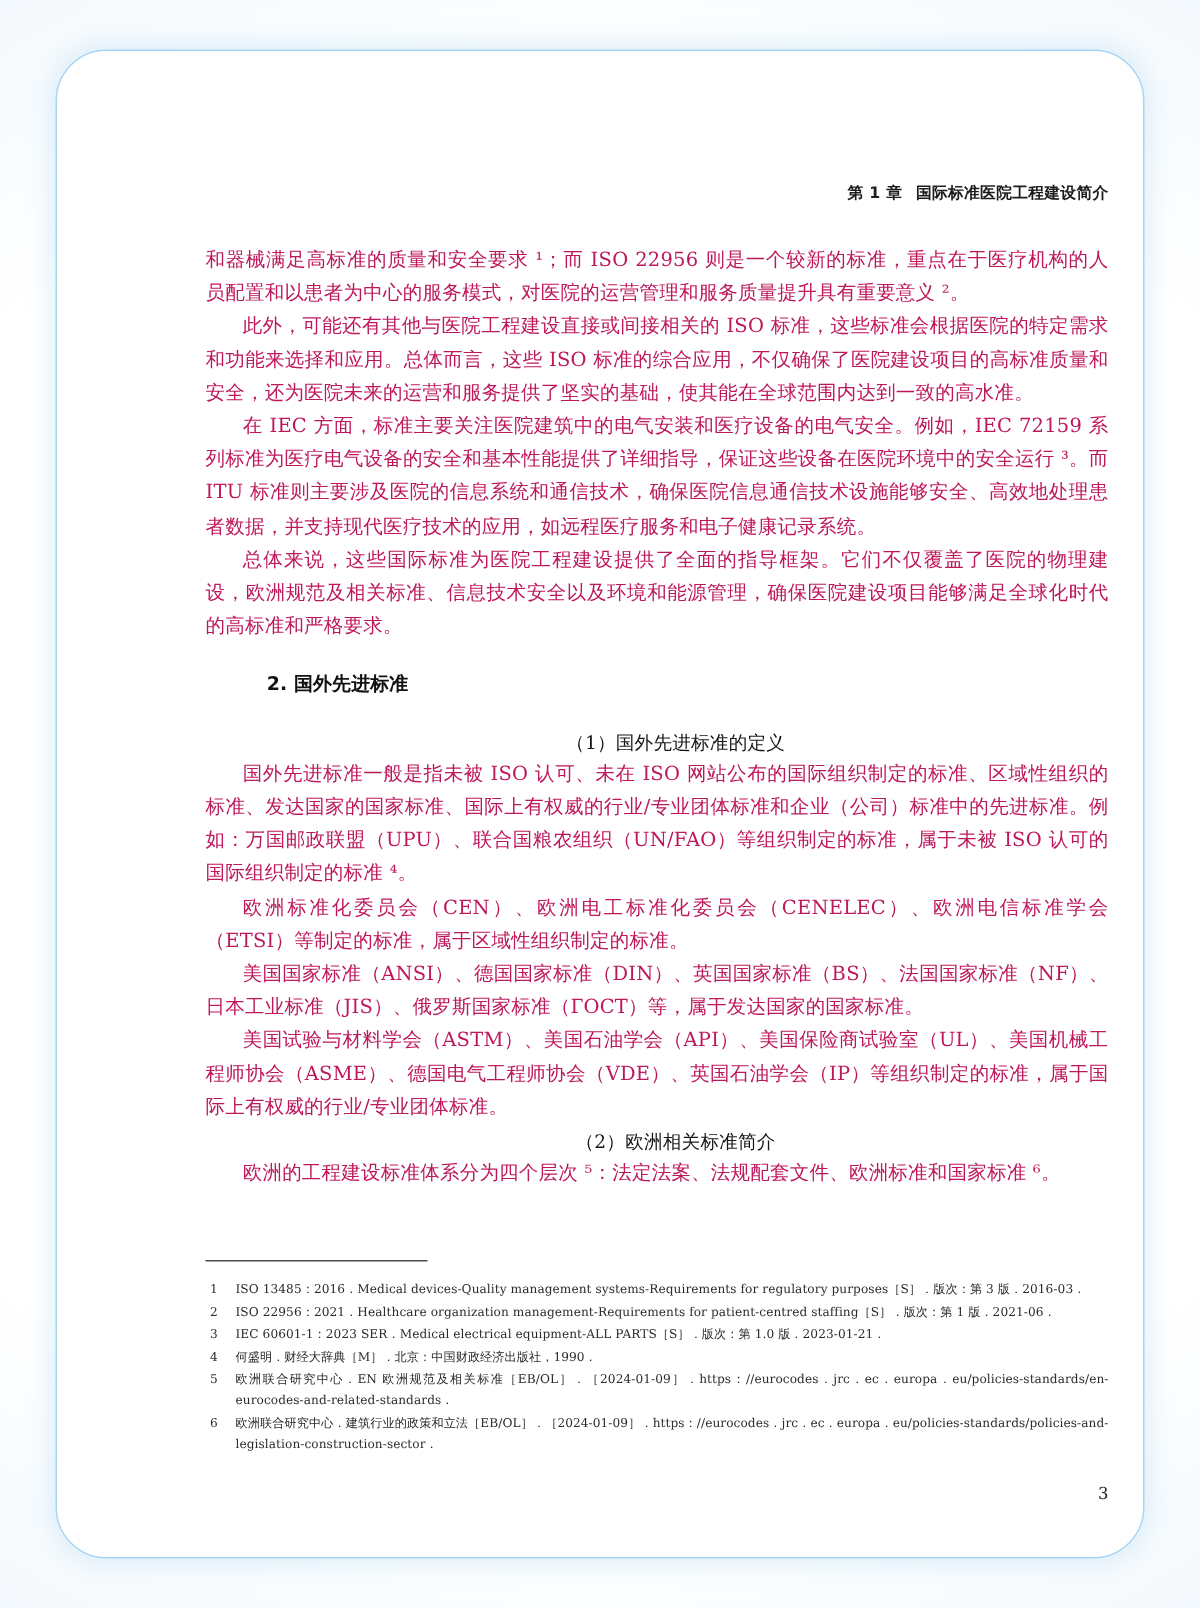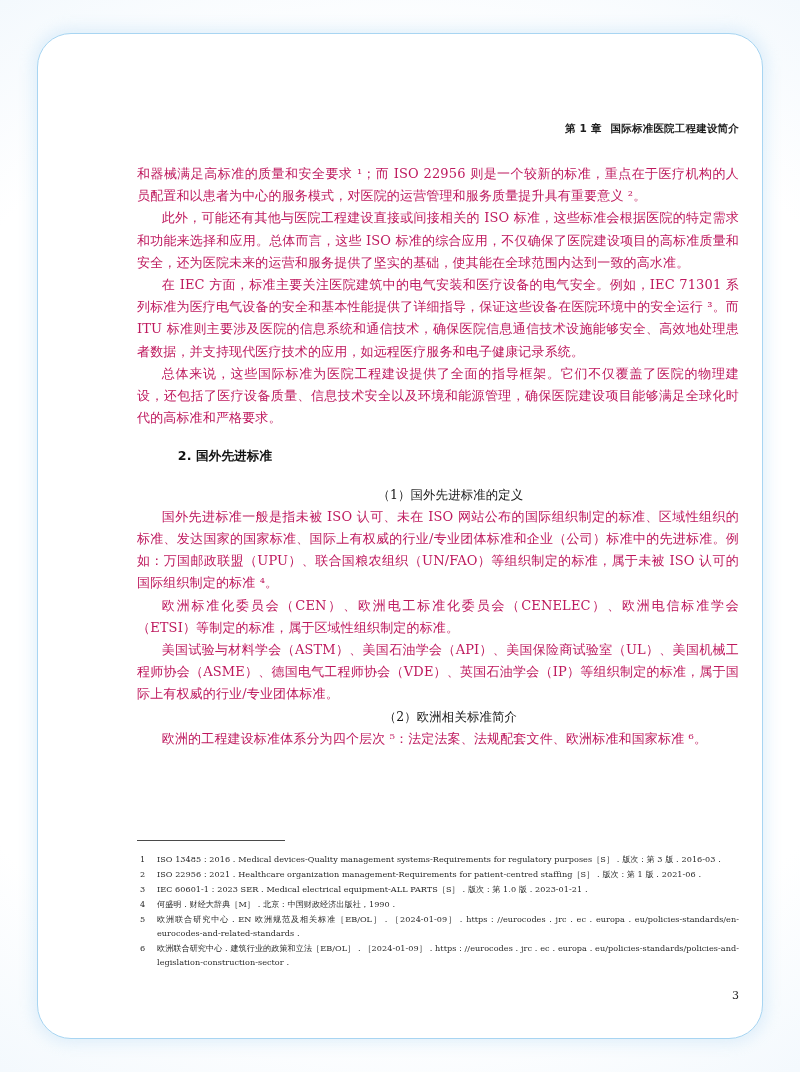--- a/index.html
+++ b/index.html
@@ -150,28 +150,29 @@
 
   <div id="page-content">
 
     <div id="running-head">
       <span class="chap-no">第 1 章</span><span>国际标准医院工程建设简介</span>
     </div>
 
     <div class="body-block">
       <p class="para">和器械满足高标准的质量和安全要求 ¹；而 ISO 22956 则是一个较新的标准，重点在于医疗机构的人员配置和以患者为中心的服务模式，对医院的运营管理和服务质量提升具有重要意义 ²。</p>
       <p class="para indent">此外，可能还有其他与医院工程建设直接或间接相关的 ISO 标准，这些标准会根据医院的特定需求和功能来选择和应用。总体而言，这些 ISO 标准的综合应用，不仅确保了医院建设项目的高标准质量和安全，还为医院未来的运营和服务提供了坚实的基础，使其能在全球范围内达到一致的高水准。</p>
-      <p class="para indent">在 IEC 方面，标准主要关注医院建筑中的电气安装和医疗设备的电气安全。例如，IEC 71301 系列标准为医疗电气设备的安全和基本性能提供了详细指导，保证这些设备在医院环境中的安全运行 ³。而 ITU 标准则主要涉及医院的信息系统和通信技术，确保医院信息通信技术设施能够安全、高效地处理患者数据，并支持现代医疗技术的应用，如远程医疗服务和电子健康记录系统。</p>
-      <p class="para indent">总体来说，这些国际标准为医院工程建设提供了全面的指导框架。它们不仅覆盖了医院的物理建设，还包括了医疗设备质量、信息技术安全以及环境和能源管理，确保医院建设项目能够满足全球化时代的高标准和严格要求。</p>
+      <p class="para indent">在 IEC 方面，标准主要关注医院建筑中的电气安装和医疗设备的电气安全。例如，IEC 72159 系列标准为医疗电气设备的安全和基本性能提供了详细指导，保证这些设备在医院环境中的安全运行 ³。而 ITU 标准则主要涉及医院的信息系统和通信技术，确保医院信息通信技术设施能够安全、高效地处理患者数据，并支持现代医疗技术的应用，如远程医疗服务和电子健康记录系统。</p>
+      <p class="para indent">总体来说，这些国际标准为医院工程建设提供了全面的指导框架。它们不仅覆盖了医院的物理建设，欧洲规范及相关标准、信息技术安全以及环境和能源管理，确保医院建设项目能够满足全球化时代的高标准和严格要求。</p>
 
       <h4 class="subhead">2. 国外先进标准</h4>
       <p class="subsubhead">（1）国外先进标准的定义</p>
 
       <p class="para indent">国外先进标准一般是指未被 ISO 认可、未在 ISO 网站公布的国际组织制定的标准、区域性组织的标准、发达国家的国家标准、国际上有权威的行业/专业团体标准和企业（公司）标准中的先进标准。例如：万国邮政联盟（UPU）、联合国粮农组织（UN/FAO）等组织制定的标准，属于未被 ISO 认可的国际组织制定的标准 ⁴。</p>
       <p class="para indent">欧洲标准化委员会（CEN）、欧洲电工标准化委员会（CENELEC）、欧洲电信标准学会（ETSI）等制定的标准，属于区域性组织制定的标准。</p>
+      <p class="para indent">美国国家标准（ANSI）、德国国家标准（DIN）、英国国家标准（BS）、法国国家标准（NF）、日本工业标准（JIS）、俄罗斯国家标准（ГОСТ）等，属于发达国家的国家标准。</p>
       <p class="para indent">美国试验与材料学会（ASTM）、美国石油学会（API）、美国保险商试验室（UL）、美国机械工程师协会（ASME）、德国电气工程师协会（VDE）、英国石油学会（IP）等组织制定的标准，属于国际上有权威的行业/专业团体标准。</p>
 
       <p class="subsubhead">（2）欧洲相关标准简介</p>
 
       <p class="para indent">欧洲的工程建设标准体系分为四个层次 ⁵：法定法案、法规配套文件、欧洲标准和国家标准 ⁶。</p>
     </div>
   </div>
 
   <div id="footnote-area">
     <div id="footnote-rule"></div>

